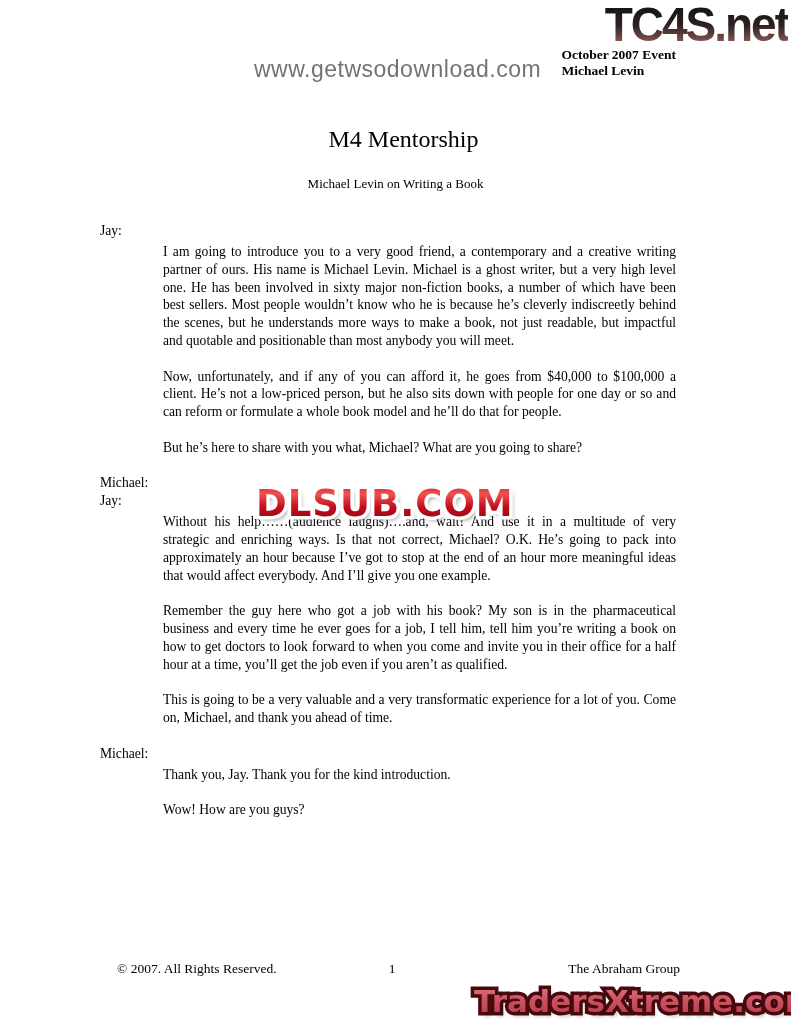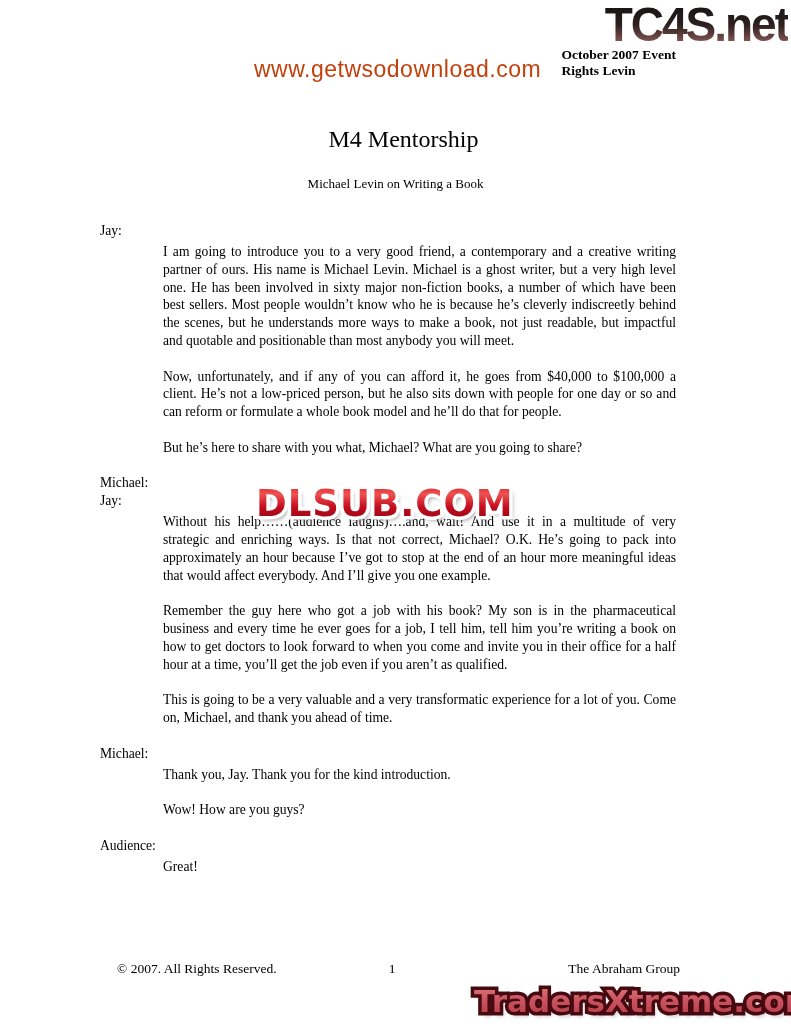--- a/index.html
+++ b/index.html
@@ -11,21 +11,21 @@
   .wm-tc4s {
     position:absolute; top:0; right:3px; line-height:1;
     font-family:"Liberation Sans", sans-serif; font-weight:700; font-size:46px; letter-spacing:-2px;
     background:linear-gradient(180deg,#141414 8%,#2d2020 52%,#96625f 96%);
     -webkit-background-clip:text; background-clip:text; color:transparent;
     transform:scaleY(1.04); transform-origin:top;
   }
   .wm-getwso {
     position:absolute; top:56px; left:254px;
     font-family:"Liberation Sans", sans-serif; font-size:23px; letter-spacing:.5px;
-    color:#c2410c;
+    color:#737373;
   }
   .wm-dlsub {
     position:absolute; top:482px; left:256px; line-height:1.2; z-index:5;
     font-family:"DejaVu Sans", sans-serif; font-weight:800; font-size:37px; letter-spacing:1px;
     white-space:nowrap;
   }
   .dlsub-stroke {
     position:absolute; inset:0; color:#fff;
     -webkit-text-stroke:7px #ffffff;
     text-shadow:3px 4px 4px rgba(110,110,110,.65);
@@ -76,21 +76,21 @@
 </style>
 </head>
 <body>
 
 <div class="page">
 
   <div class="wm-tc4s">TC4S.net</div>
 
   <div class="header-event">
     <div>October 2007 Event</div>
-    <div>Rights Levin</div>
+    <div>Michael Levin</div>
   </div>
 
   <div class="wm-getwso">www.getwsodownload.com</div>
 
   <h1 class="title">M4 Mentorship</h1>
   <h2 class="subtitle">Michael Levin on Writing a Book</h2>
 
   <div class="transcript">
 
     <div class="entry">
@@ -116,26 +116,20 @@
     </div>
 
     <div class="entry">
       <div class="speaker">Michael:</div>
       <div class="paras">
         <p>Thank you, Jay.  Thank you for the kind introduction.</p>
         <p>Wow!  How are you guys?</p>
       </div>
     </div>
 
-    <div class="entry">
-      <div class="speaker">Audience:</div>
-      <div class="paras">
-        <p>Great!</p>
-      </div>
-    </div>
 
   </div>
 
   <div class="wm-dlsub">
     <span class="dlsub-stroke" aria-hidden="true">DLSUB.COM</span>
     <span class="dlsub-fill">DLSUB.COM</span>
   </div>
 
   <div class="footer">
     <span class="footer-left">© 2007. All Rights Reserved.</span>

